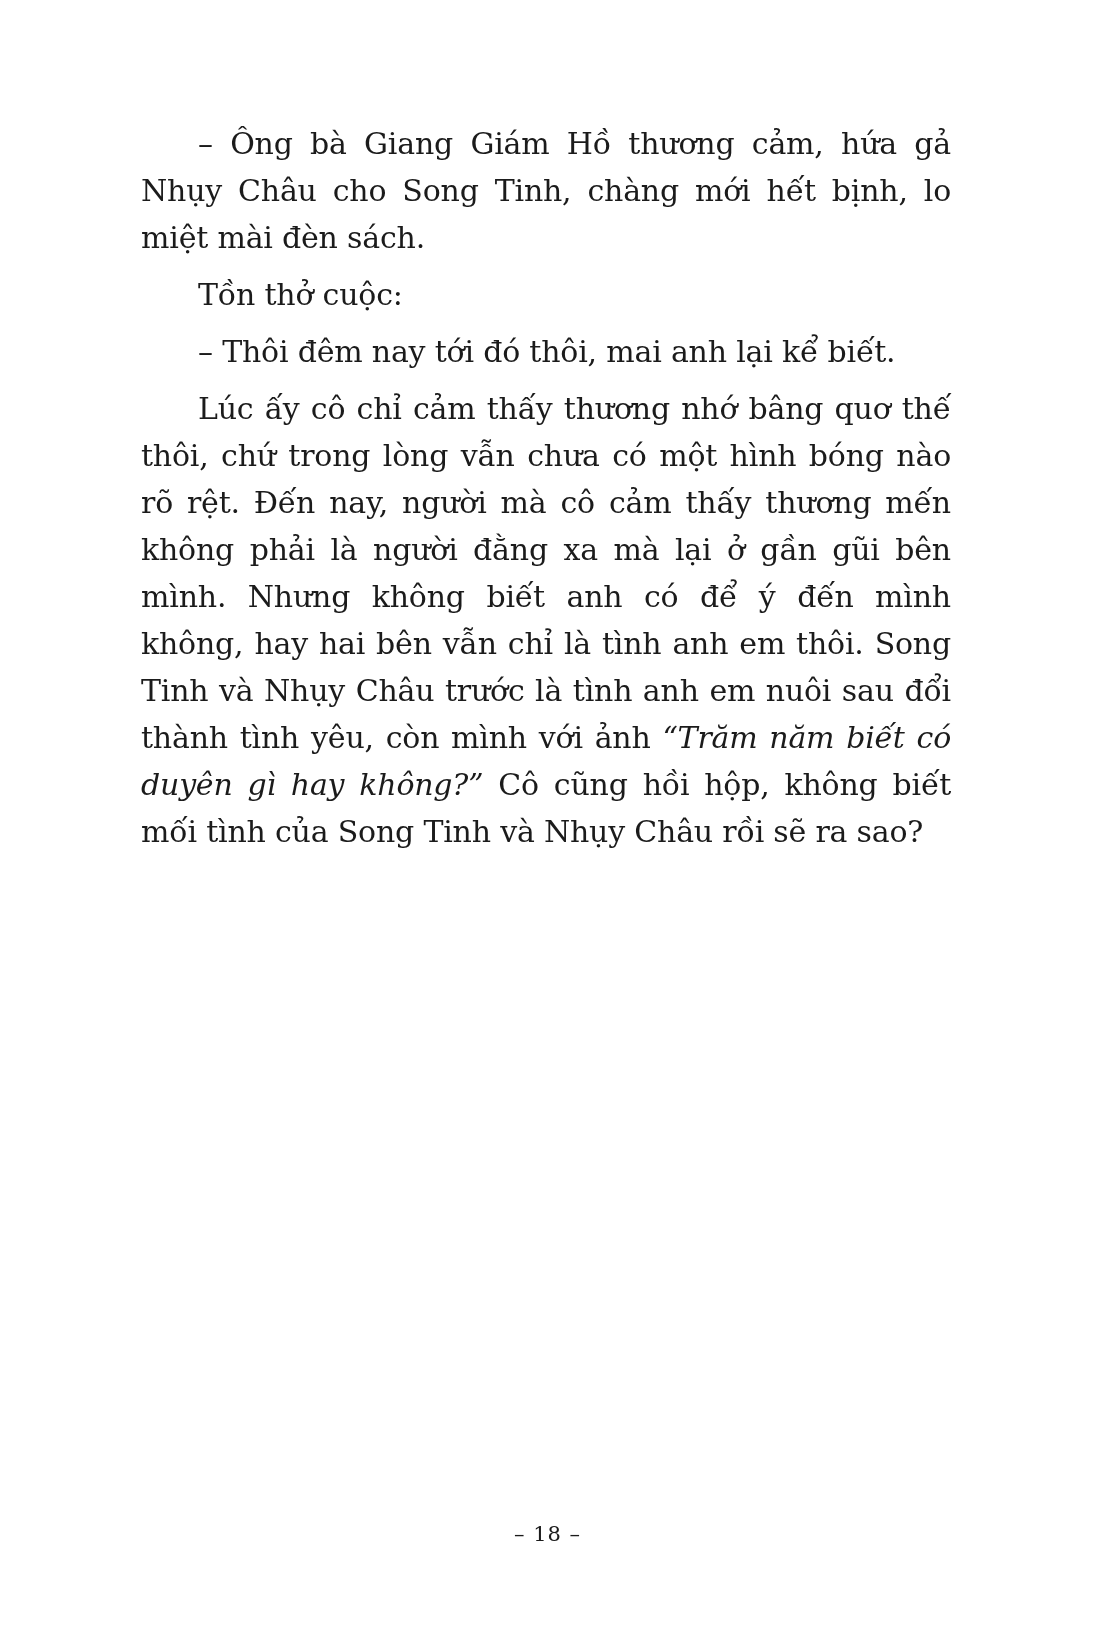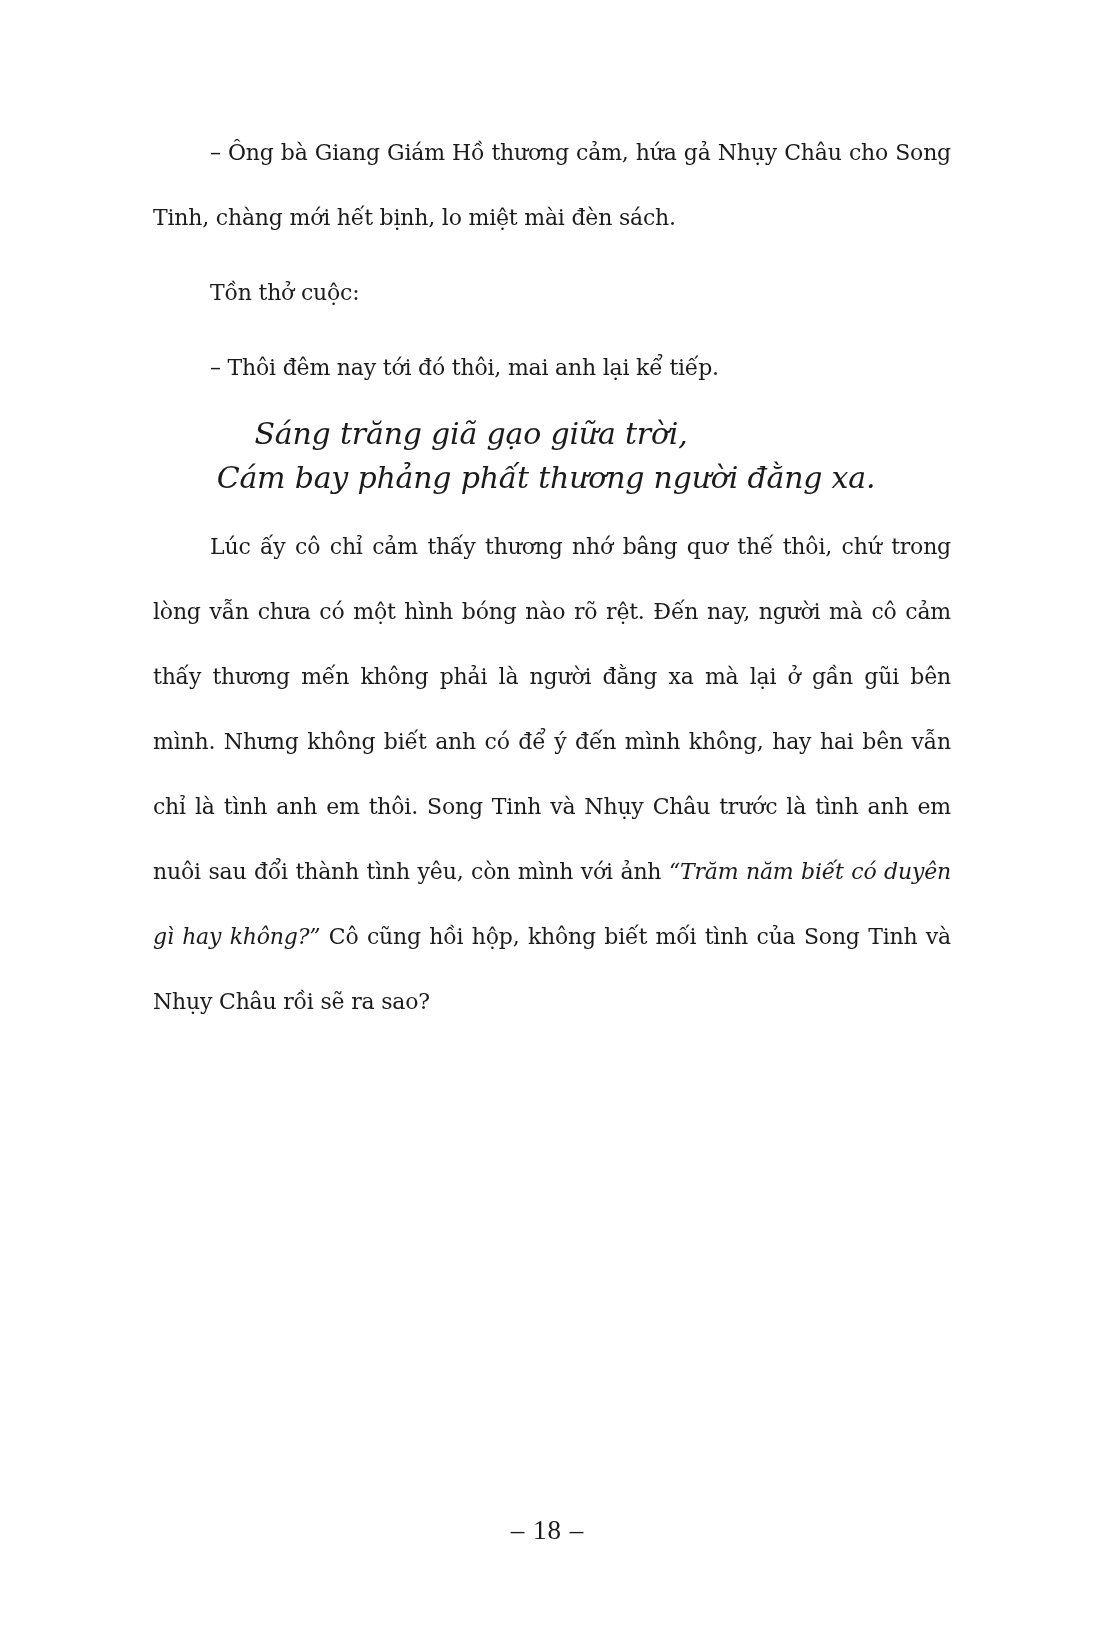--- a/index.html
+++ b/index.html
@@ -16,23 +16,23 @@
     font-family: "DejaVu Serif", "Liberation Serif", serif;
     overflow: hidden;
   }
   .content {
     position: absolute;
     left: 141px;
     top: 120px;
     width: 810px;
   }
   .para {
-    margin: 0 0 10px 12px;
-    font-size: 22px;
-    line-height: 65px;
+    margin: 0 0 10px 0;
+    font-size: 30px;
+    line-height: 47px;
     text-align: justify;
     text-indent: 57px;
     letter-spacing: -0.2px;
   }
   .verse {
     font-style: italic;
     text-align: center;
     margin: 12px 0 14px 0;
     font-size: 30px;
     line-height: 44px;
@@ -43,44 +43,39 @@
   }
   .em {
     font-style: italic;
   }
   .footer {
     position: absolute;
     left: 0;
     right: 0;
     bottom: 100px;
     text-align: center;
-    font-size: 27px;
+    font-size: 21px;
     color: #1b1b1b;
     letter-spacing: 1px;
-    font-family: Liberation Serif, serif;
   }
 </style>
 </head>
 <body>
 
 <div class="page">
   <div class="content">
 
     <p class="para">– Ông bà Giang Giám Hồ thương cảm, hứa gả Nhụy Châu cho Song Tinh, chàng mới hết bịnh, lo miệt mài đèn sách.</p>
 
     <p class="para">Tồn thở cuộc:</p>
 
 
-    <p class="para">– Thôi đêm nay tới đó thôi, mai anh lại kể tiếp.</p>
+    <p class="para">– Thôi đêm nay tới đó thôi, mai anh lại kể biết.</p>
 
 
-    <div class="verse">
-      <div class="verse-line verse-line-1">Sáng trăng giã gạo giữa trời,</div>
-      <div class="verse-line">Cám bay phảng phất thương người đằng xa.</div>
-    </div>
 
     <p class="para"><span>Lúc ấy cô chỉ cảm thấy thương nhớ bâng quơ thế thôi, chứ trong lòng vẫn chưa có một hình bóng nào rõ rệt. Đến nay, người mà cô cảm thấy thương mến không phải là người đằng xa mà lại ở gần gũi bên mình. Nhưng không biết anh có để ý đến mình không, hay hai bên vẫn chỉ là tình anh em thôi. Song Tinh và Nhụy Châu trước là tình anh em nuôi sau đổi thành tình yêu, còn mình với ảnh </span><span class="em">“Trăm năm biết có duyên gì hay không?”</span><span> Cô cũng hồi hộp, không biết mối tình của Song Tinh và Nhụy Châu rồi sẽ ra sao?</span></p>
 
 
   </div>
 
   <div class="footer">– 18 –</div>
 </div>
 
 </body></html>

